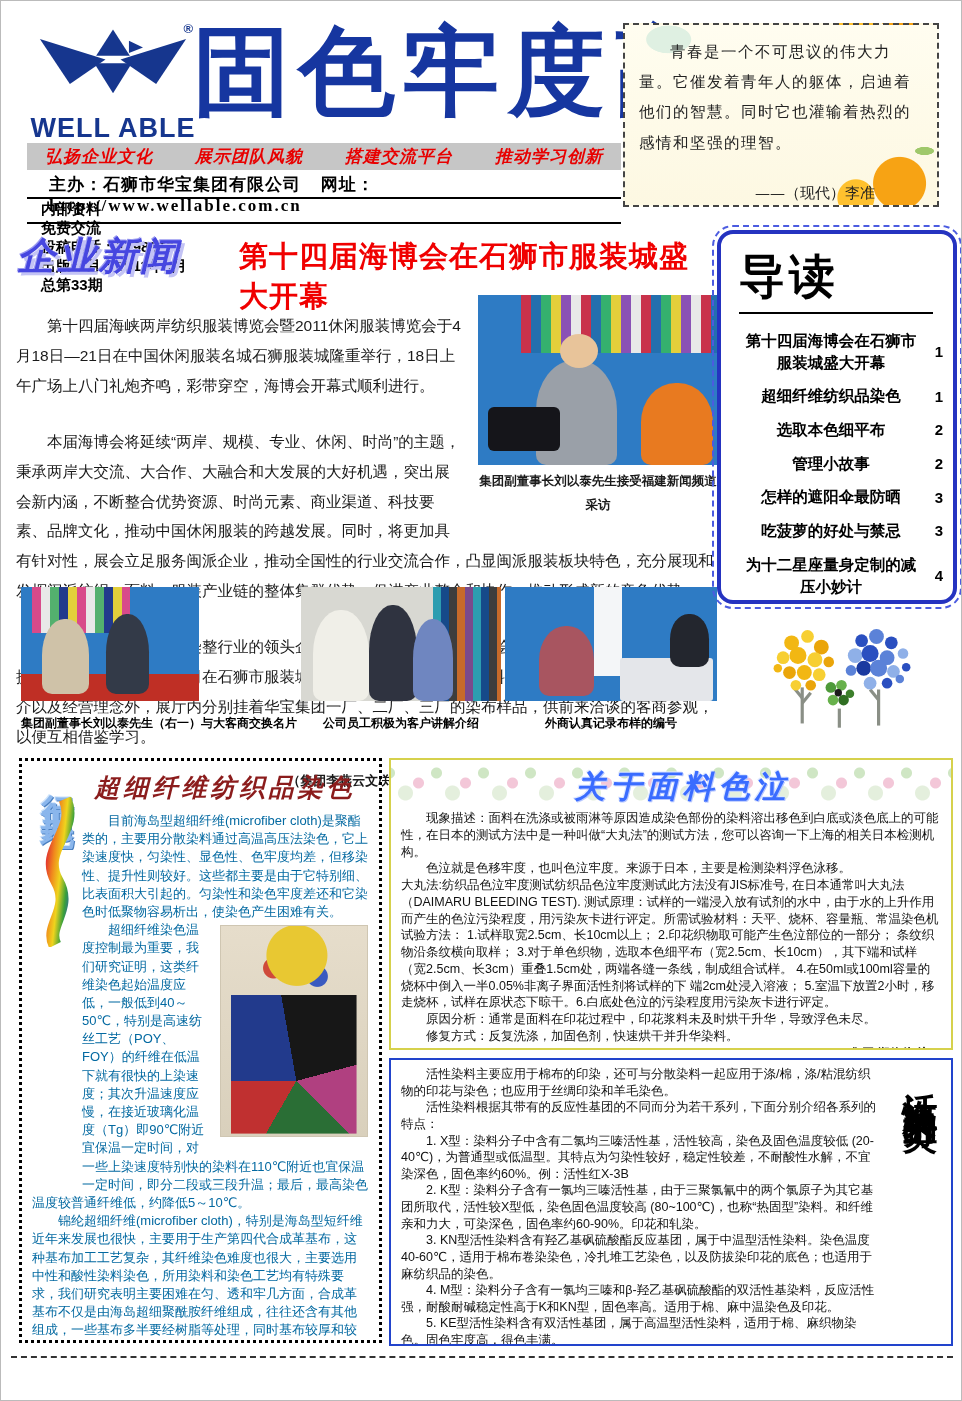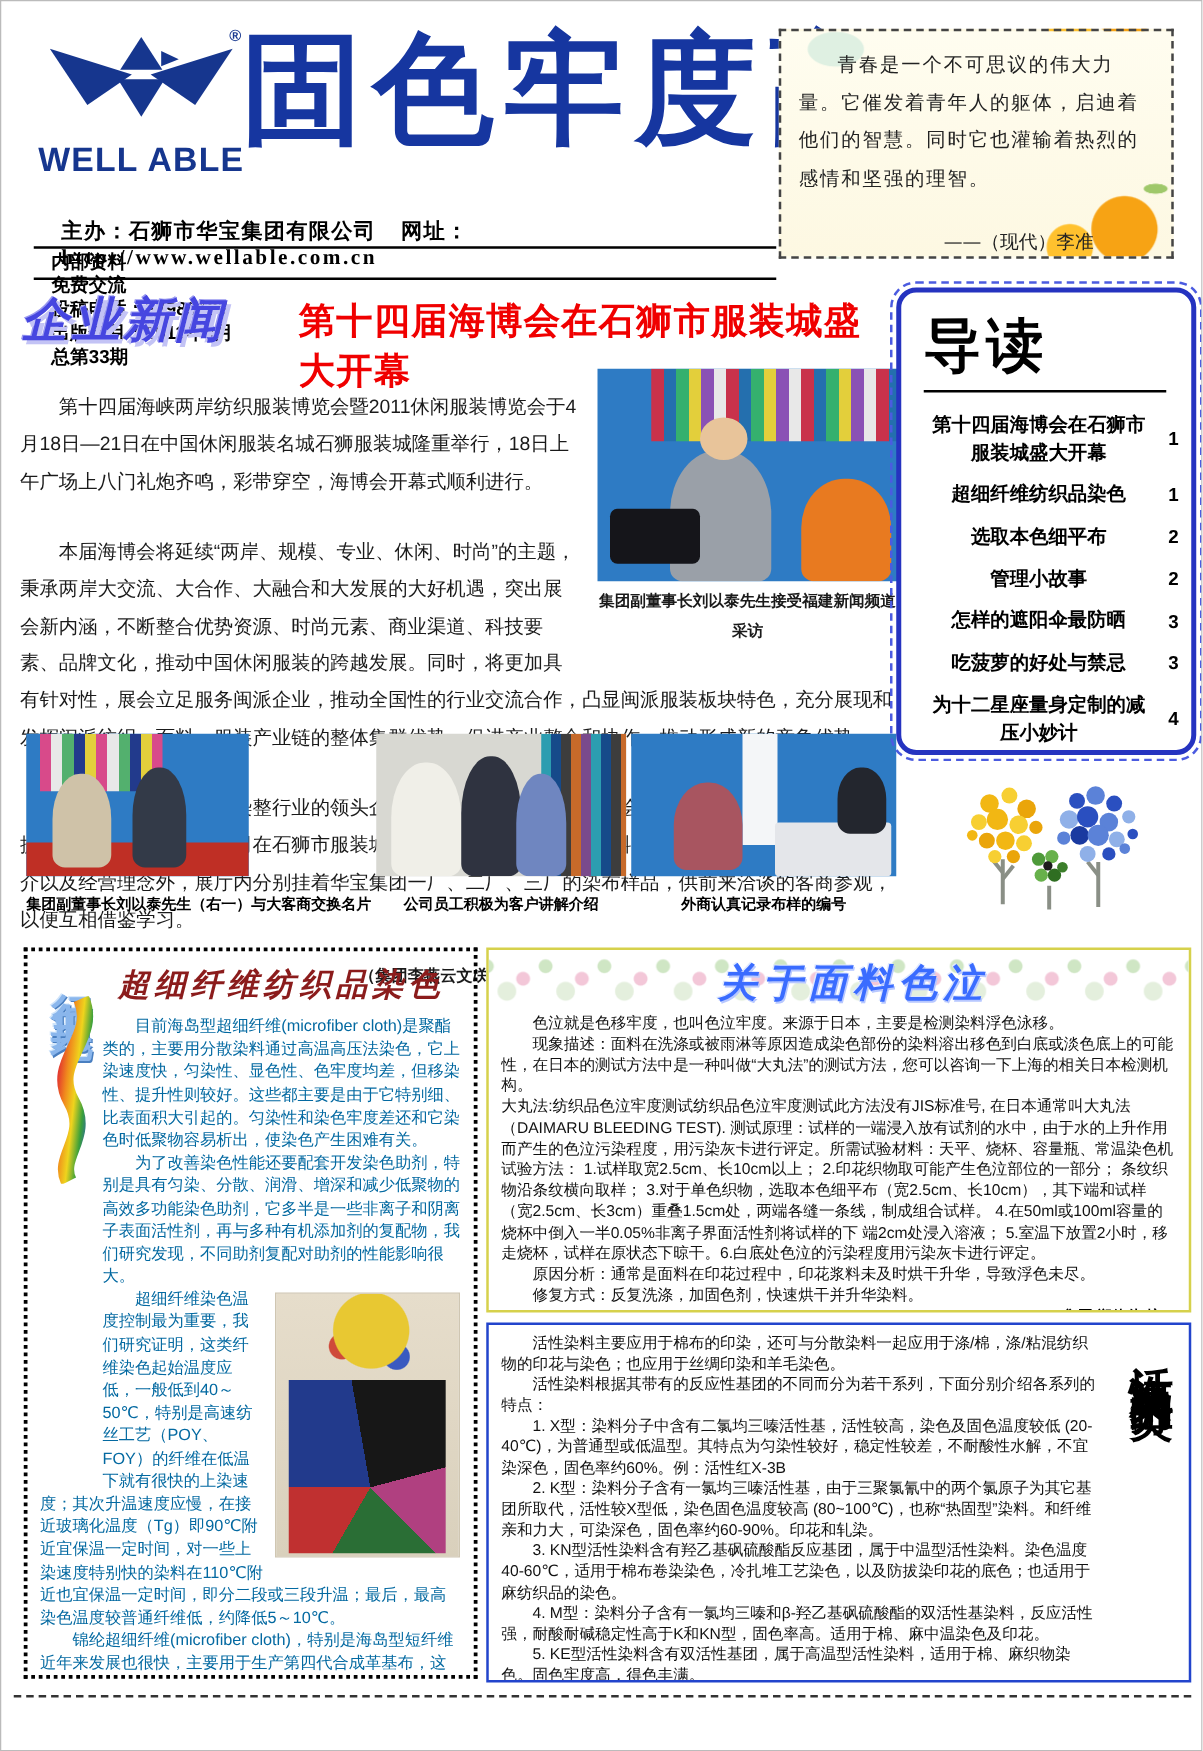--- a/index.html
+++ b/index.html
@@ -132,20 +132,26 @@
     <div class="brand">WELL ABLE</div>
   </div>
 
   <div class="masthead-title">固色牢度高</div>
 
   <div class="quote-box">
     <div class="quote-text">青春是一个不可思议的伟大力量。它催发着青年人的躯体，启迪着他们的智慧。同时它也灌输着热烈的感情和坚强的理智。</div>
     <div class="quote-attr">——（现代）李准</div>
   </div>
 
+  <div class="slogan-band">
+    <span class="slogan">弘扬企业文化</span>
+    <span class="slogan">展示团队风貌</span>
+    <span class="slogan">搭建交流平台</span>
+    <span class="slogan">推动学习创新</span>
+  </div>
 
   <div class="publisher-line">
     <span>主办：石狮市华宝集团有限公司</span>
     <span style="margin-left:14px;">网址：</span><span class="url">http://www.wellable.com.cn</span>
   </div>
   <div class="rule rule-1"></div>
   <div class="info-line">
     <span>内部资料</span>
     <span>免费交流</span>
     <span>投稿电话：88989290</span>
@@ -297,34 +303,33 @@
             <stop offset="0.5" stop-color="#efd41d"></stop>
               <stop offset="0.75" stop-color="#3aa03a"></stop>
             <stop offset="1" stop-color="#2a55c8"></stop>
           </linearGradient>
         </defs>
         <path d="M30,2 C44,34 4,52 22,84 C38,112 10,128 20,148" fill="none" stroke="url(#rb)" stroke-width="13"></path>
       </svg>
     </div>
     <div class="industry-title">超细纤维纺织品染色</div>
     <p>目前海岛型超细纤维(microfiber cloth)是聚酯类的，主要用分散染料通过高温高压法染色，它上染速度快，匀染性、显色性、色牢度均差，但移染性、提升性则较好。这些都主要是由于它特别细、比表面积大引起的。匀染性和染色牢度差还和它染色时低聚物容易析出，使染色产生困难有关。</p>
-    <p>为了改善染色性能还要配套开发染色助剂，特别是具有匀染、分散、润滑、增深和减少低聚物的高效多功能染色助剂，它多半是一些非离子和阴离子表面活性剂，再与多种有机添加剂的复配物，我们研究发现，不同助剂复配对助剂的性能影响很大。</p>
     <div class="artwork"></div>
     <p>超细纤维染色温度控制最为重要，我们研究证明，这类纤维染色起始温度应低，一般低到40～50℃，特别是高速纺丝工艺（POY、FOY）的纤维在低温下就有很快的上染速度；其次升温速度应慢，在接近玻璃化温度（Tg）即90℃附近宜保温一定时间，对一些上染速度特别快的染料在110℃附近也宜保温一定时间，即分二段或三段升温；最后，最高染色温度较普通纤维低，约降低5～10℃。</p>
     <p>锦纶超细纤维(microfiber cloth)，特别是海岛型短纤维近年来发展也很快，主要用于生产第四代合成革基布，这种基布加工工艺复杂，其纤维染色难度也很大，主要选用中性和酸性染料染色，所用染料和染色工艺均有特殊要求，我们研究表明主要困难在匀、透和牢几方面，合成革基布不仅是由海岛超细聚酰胺纤维组成，往往还含有其他组成，一些基布多半要经树脂等处理，同时基布较厚和较紧密，所以在染色匀、透和坚牢方面难度很大。</p>
 
   </div>
 
   <div class="bleeding-box">
     <div class="flower-band">
       <div class="bleeding-title">关于面料色泣</div>
     </div>
     <div class="bleeding-body">
+      <p>现象描述：面料在洗涤或被雨淋等原因造成染色部份的染料溶出移色到白底或淡色底上的可能性，在日本的测试方法中是一种叫做“大丸法”的测试方法，您可以咨询一下上海的相关日本检测机构。</p>
       <p>色泣就是色移牢度，也叫色泣牢度。来源于日本，主要是检测染料浮色泳移。</p>
-      <p>现象描述：面料在洗涤或被雨淋等原因造成染色部份的染料溶出移色到白底或淡色底上的可能性，在日本的测试方法中是一种叫做“大丸法”的测试方法，您可以咨询一下上海的相关日本检测机构。</p>
       <p class="no-indent">大丸法:纺织品色泣牢度测试纺织品色泣牢度测试此方法没有JIS标准号, 在日本通常叫大丸法（DAIMARU BLEEDING TEST). 测试原理：试样的一端浸入放有试剂的水中，由于水的上升作用而产生的色泣污染程度，用污染灰卡进行评定。所需试验材料：天平、烧杯、容量瓶、常温染色机 试验方法： 1.试样取宽2.5cm、长10cm以上； 2.印花织物取可能产生色泣部位的一部分； 条纹织物沿条纹横向取样； 3.对于单色织物，选取本色细平布（宽2.5cm、长10cm），其下端和试样（宽2.5cm、长3cm）重叠1.5cm处，两端各缝一条线，制成组合试样。 4.在50ml或100ml容量的烧杯中倒入一半0.05%非离子界面活性剂将试样的下 端2cm处浸入溶液； 5.室温下放置2小时，移走烧杯，试样在原状态下晾干。6.白底处色泣的污染程度用污染灰卡进行评定。</p>
       <p>原因分析：通常是面料在印花过程中，印花浆料未及时烘干升华，导致浮色未尽。</p>
       <p>修复方式：反复洗涤，加固色剂，快速烘干并升华染料。</p>
       <div class="credit">（集团 郑体伟 摘）</div>
     </div>
   </div>
 
   <div class="reactive-box">
     <div class="reactive-vtitle">活性染料的分类</div>
     <div class="reactive-text">

